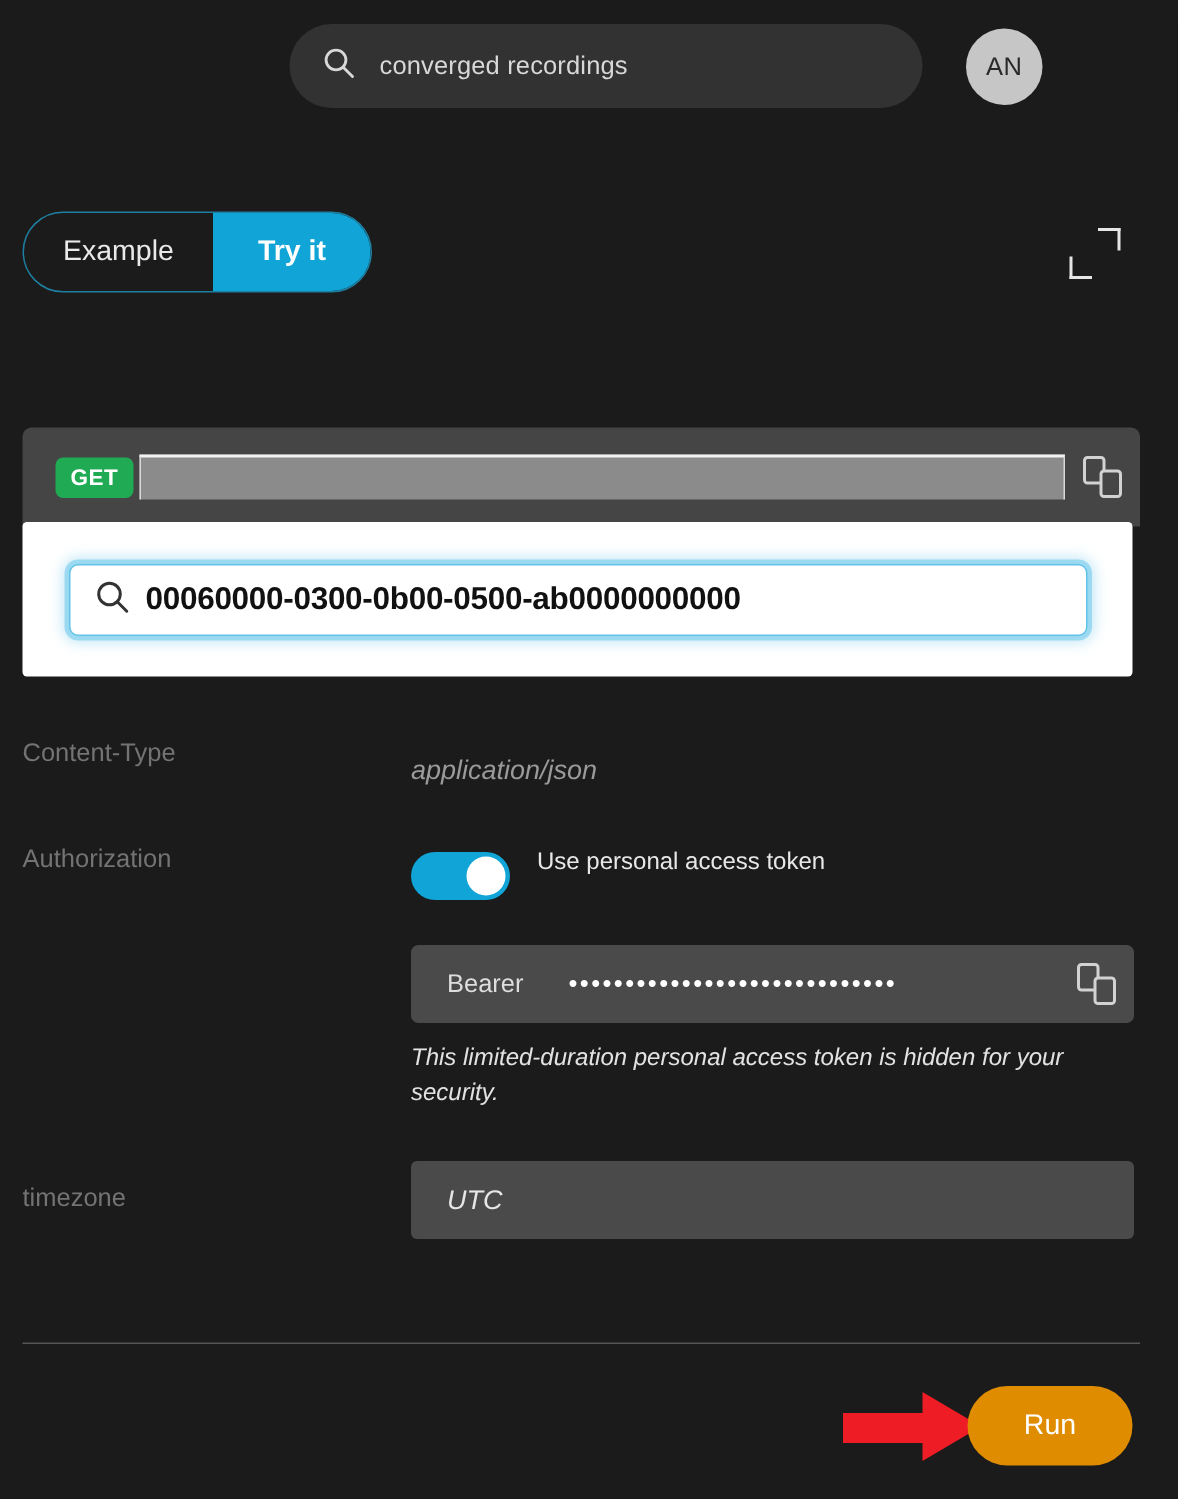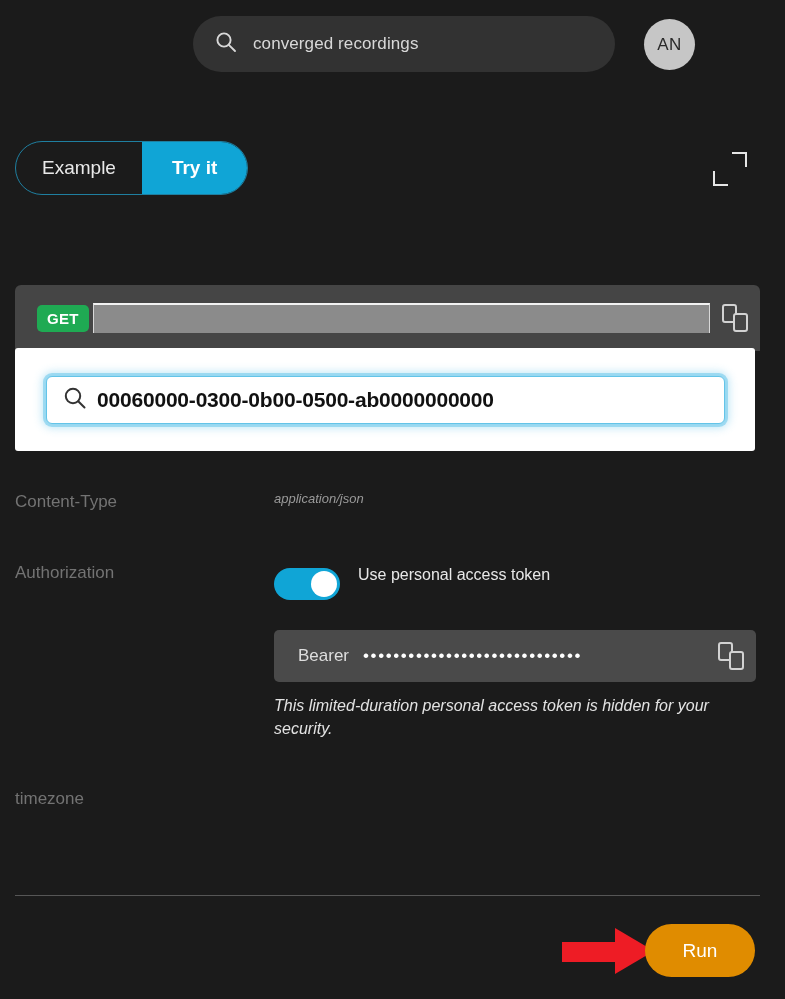--- a/index.html
+++ b/index.html
@@ -185,23 +185,24 @@
   
   .row-label {
     position: absolute;
     left: 15px;
     font-size: 17px;
     color: #737373;
     text-align: right;
   }
   .value-italic {
     position: absolute;
-    font-size: 13px;
+    font-size: 18px;
     font-style: italic;
     color: #9a9a9a;
+    margin-top: 12px;
   }
 
   .toggle {
     position: absolute;
     left: 274px; top: 568px;
     width: 66px; height: 32px;
     background: #10a5d6;
     border-radius: 16px;
   }
   .toggle .knob {
@@ -227,21 +228,21 @@
     background: #4a4a4a;
     border-radius: 5px;
     display: flex;
     align-items: center;
     padding: 0 12px 0 24px;
   }
   .token-field .bearer {
     font-size: 17px;
     color: #dedede;
     flex: 0 0 auto;
-    margin-right: 14px;
+    margin-right: 30px;
   }
   .token-field .dots {
     flex: 1 1 auto;
     font-size: 17px;
     color: #ffffff;
     letter-spacing: 1.6px;
     overflow: hidden;
     white-space: nowrap;
   }
   .token-field .copy-icon b { background: #4a4a4a; }
@@ -376,20 +377,23 @@
     <span class="dots">•••••••••••••••••••••••••••••</span>
     <span class="copy-icon">
         <s></s>
         <b></b>
       </span>
   </div>
 
   <div class="helper">This limited-duration personal access token is hidden for your security.</div>
 
   <div class="row-label" style="top:789px">timezone</div>
+  <div class="tz-field">
+    <span class="ph">UTC</span>
+  </div>
 
   <div class="divider"></div>
   <div class="arrow">
     <span class="shaft"></span>
       <span class="head"></span>
   </div>
   <button class="run-btn">Run</button>
 
 </div>
 

